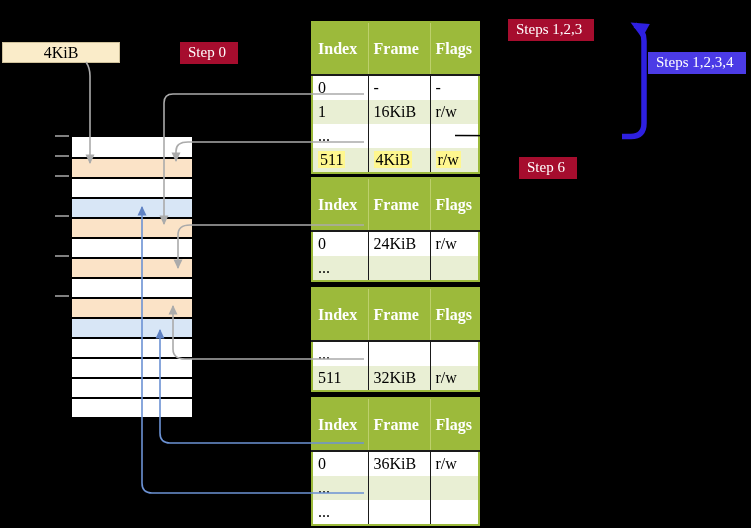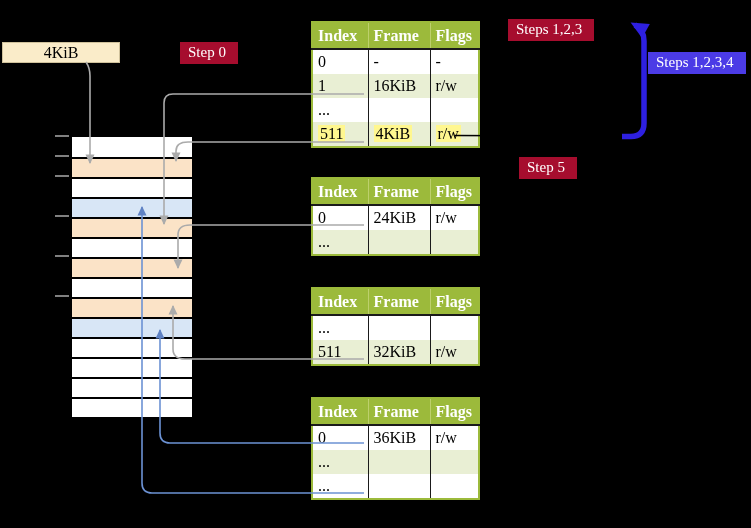--- a/index.html
+++ b/index.html
@@ -31,21 +31,21 @@
   .mrow.peach{background:var(--peach,#fbe3c7)}
   .mrow.blue{background:var(--lightblue,#d8e6f6)}
   
   .ptable{
     position:absolute;left:311px;width:167px;table-layout:fixed;z-index:2;
     border-collapse:collapse;background:#fff;
     border:2px solid var(--green,#9cba3b);font-size:16px;
   }
   .ptable th{
     background:var(--green,#9cba3b);color:#fff;font-weight:bold;
-    height:21px;padding:2px 5px;text-align:left;
+    height:21px;padding:15px 5px;text-align:left;
     border-right:1px solid #bdd06c;border-bottom:2px solid #1a1a1a;
   }
   .ptable th:last-child{border-right:none}
   .ptable td{
     height:24px;padding:0 5px;color:#000;
     border-right:1.5px solid #1a1a1a;overflow:hidden;white-space:nowrap;
   }
   .ptable td:last-child{border-right:none}
   .ptable tbody tr:nth-child(even){background:var(--palegreen,#e9efd4)}
   .hl{background:var(--yellow,#fff78f);padding:0 2px}
@@ -53,21 +53,21 @@
   #overlay{position:absolute;left:0;top:0;z-index:10;pointer-events:none}
 </style>
 </head>
 <body>
 
 <div id="frame-label">4KiB</div>
 
 <div class="badge red" style="left:180px;top:42px;">Step 0</div>
 <div class="badge red" style="left:508px;top:19px;">Steps 1,2,3</div>
 <div class="badge blue" style="left:648px;top:19px;margin-top:33px;">Steps 1,2,3,4</div>
-<div class="badge red" style="left:519px;top:157px;">Step 5</div>
+<div class="badge red" style="left:519px;top:157px;">Step 6</div>
 
 <div id="memory">
     <div class="mrow white"></div>
     <div class="mrow peach"></div>
     <div class="mrow white"></div>
     <div class="mrow blue"></div>
     <div class="mrow peach"></div>
     <div class="mrow white"></div>
     <div class="mrow peach"></div>
     <div class="mrow white"></div>

